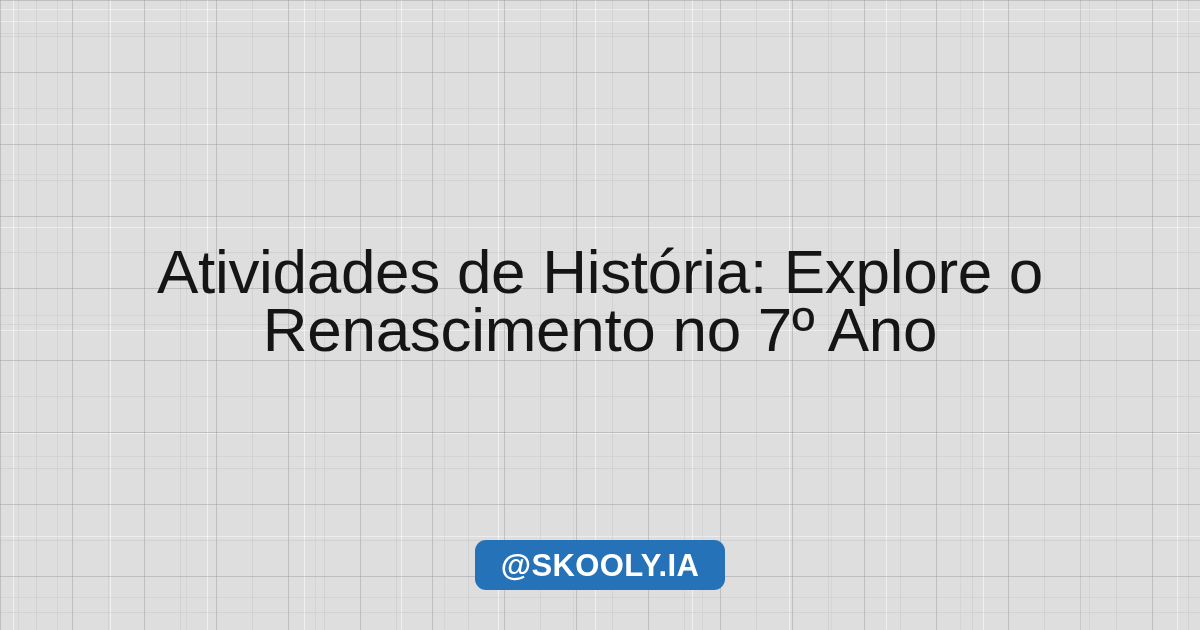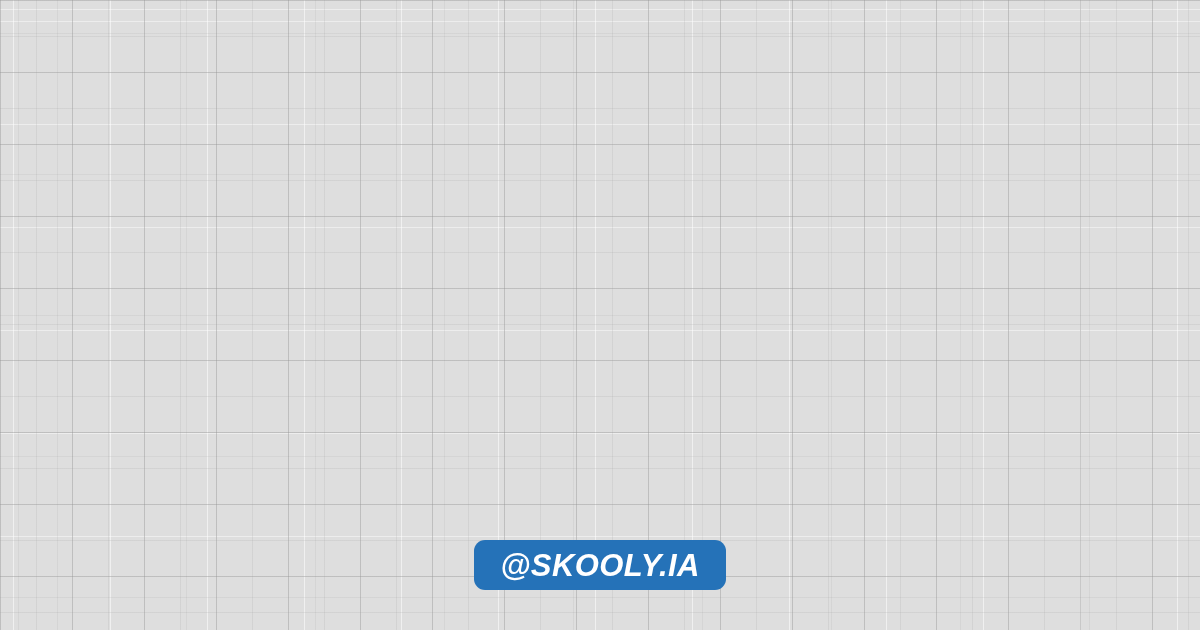--- a/index.html
+++ b/index.html
@@ -132,35 +132,38 @@
     align-items: center;
     justify-content: center;
     height: 50px;
     padding: 0 26px;
     border-radius: 11px;
     background-color: #2572b8;
     color: #ffffff;
     font-family: "Liberation Sans", sans-serif;
     font-size: 31px;
     font-weight: 700;
-    font-style: italic;
     letter-spacing: 0.4px;
     line-height: 1;
     white-space: nowrap;
   }
 </style>
 </head>
 <body>
 
 <div class="card">
 
   <div class="grid-layer"></div>
   <div class="grid-layer-2"></div>
 
   <div class="content">
 
+    <div class="title-block">
+      <h1 class="page-title">Atividades de História: Explore o
+Renascimento no 7º Ano</h1>
+    </div>
 
     <div class="badge-row">
       <span class="handle-badge">@SKOOLY.IA</span>
     </div>
 
   </div>
 </div>
 
 </body></html>

